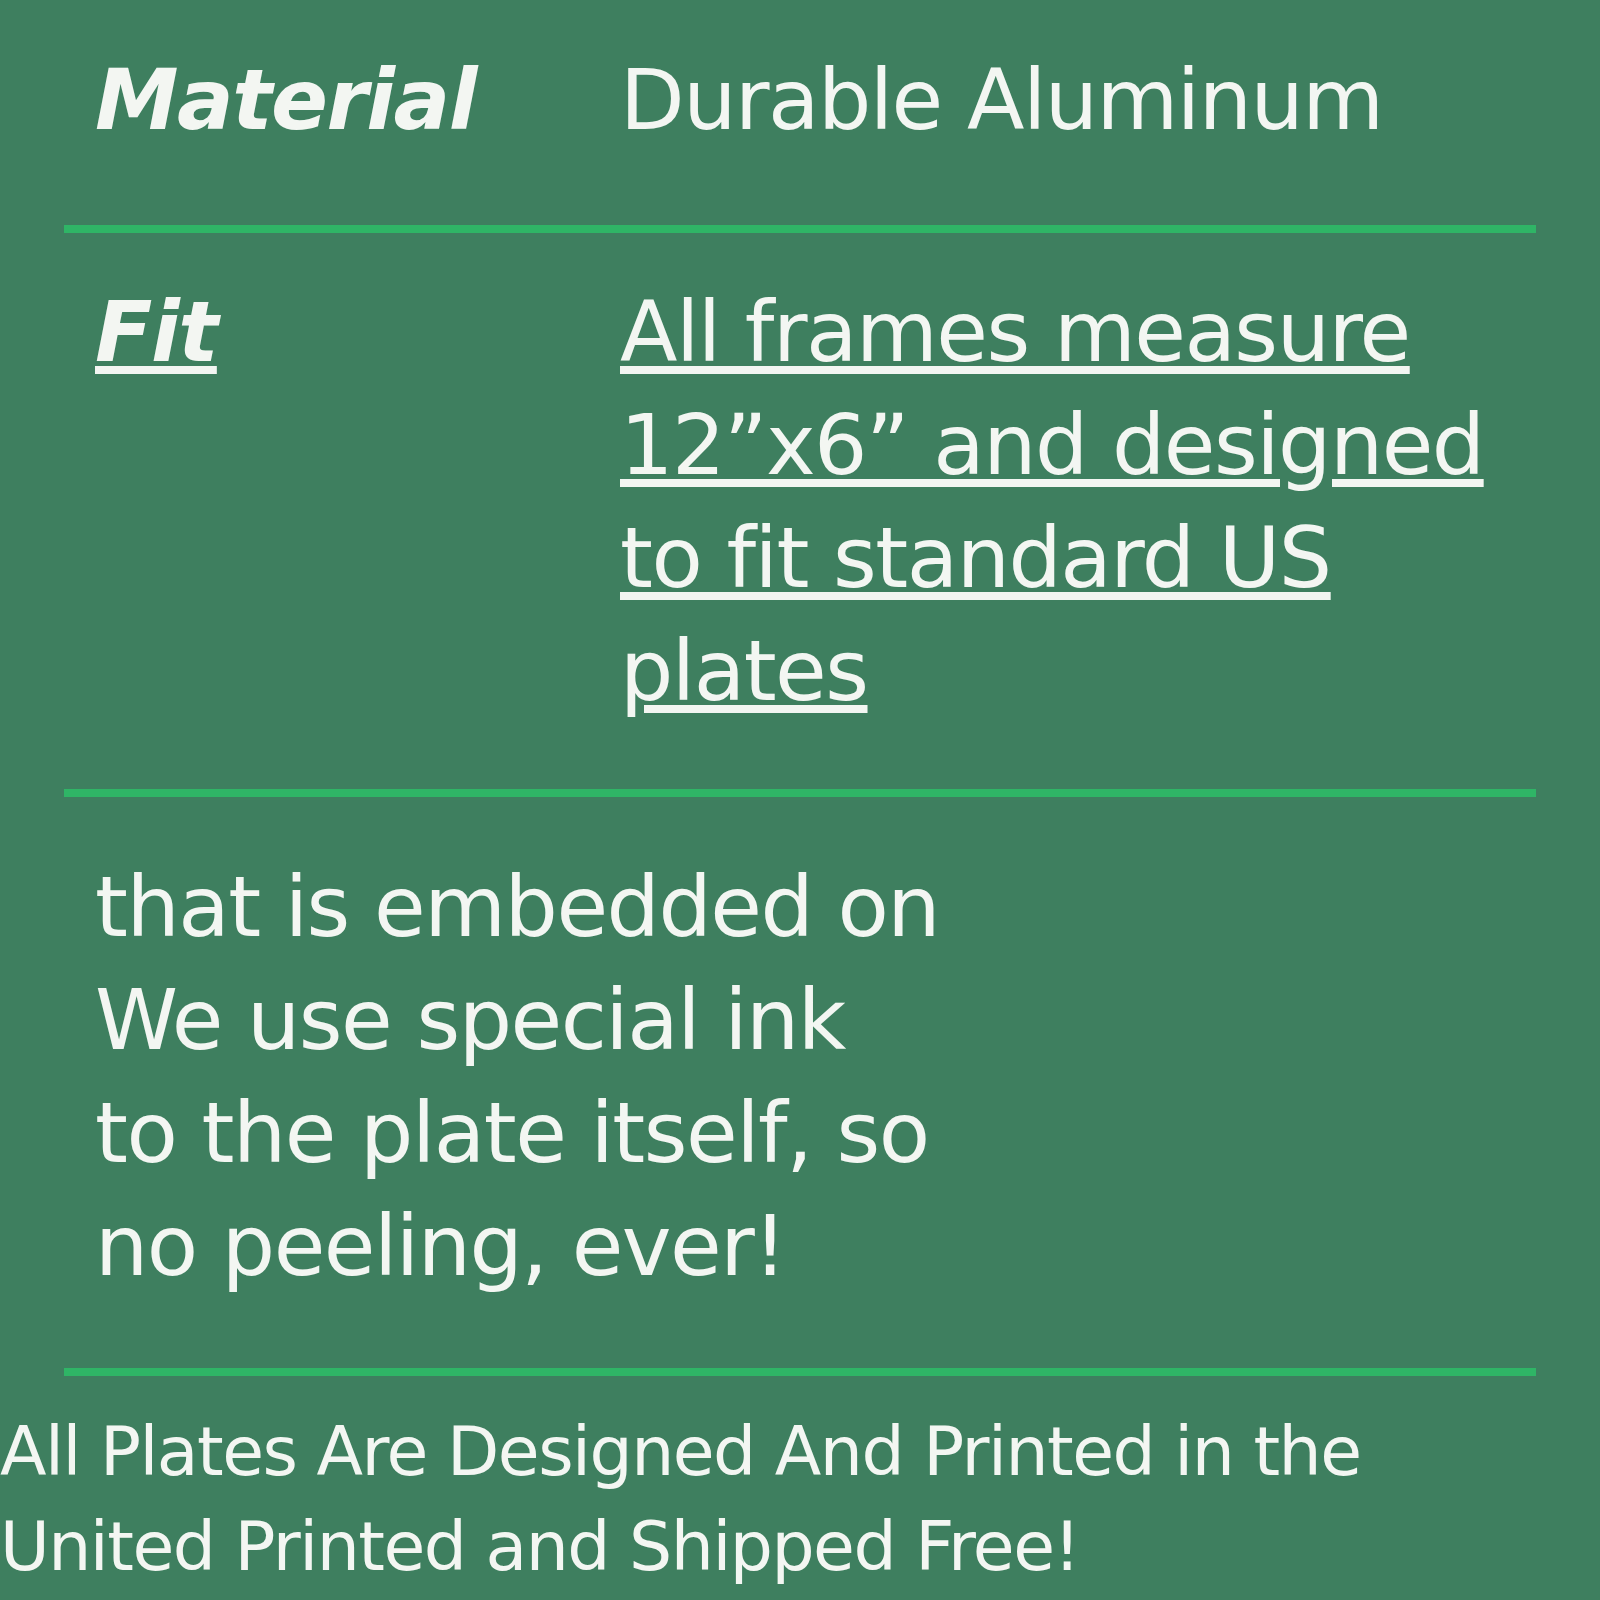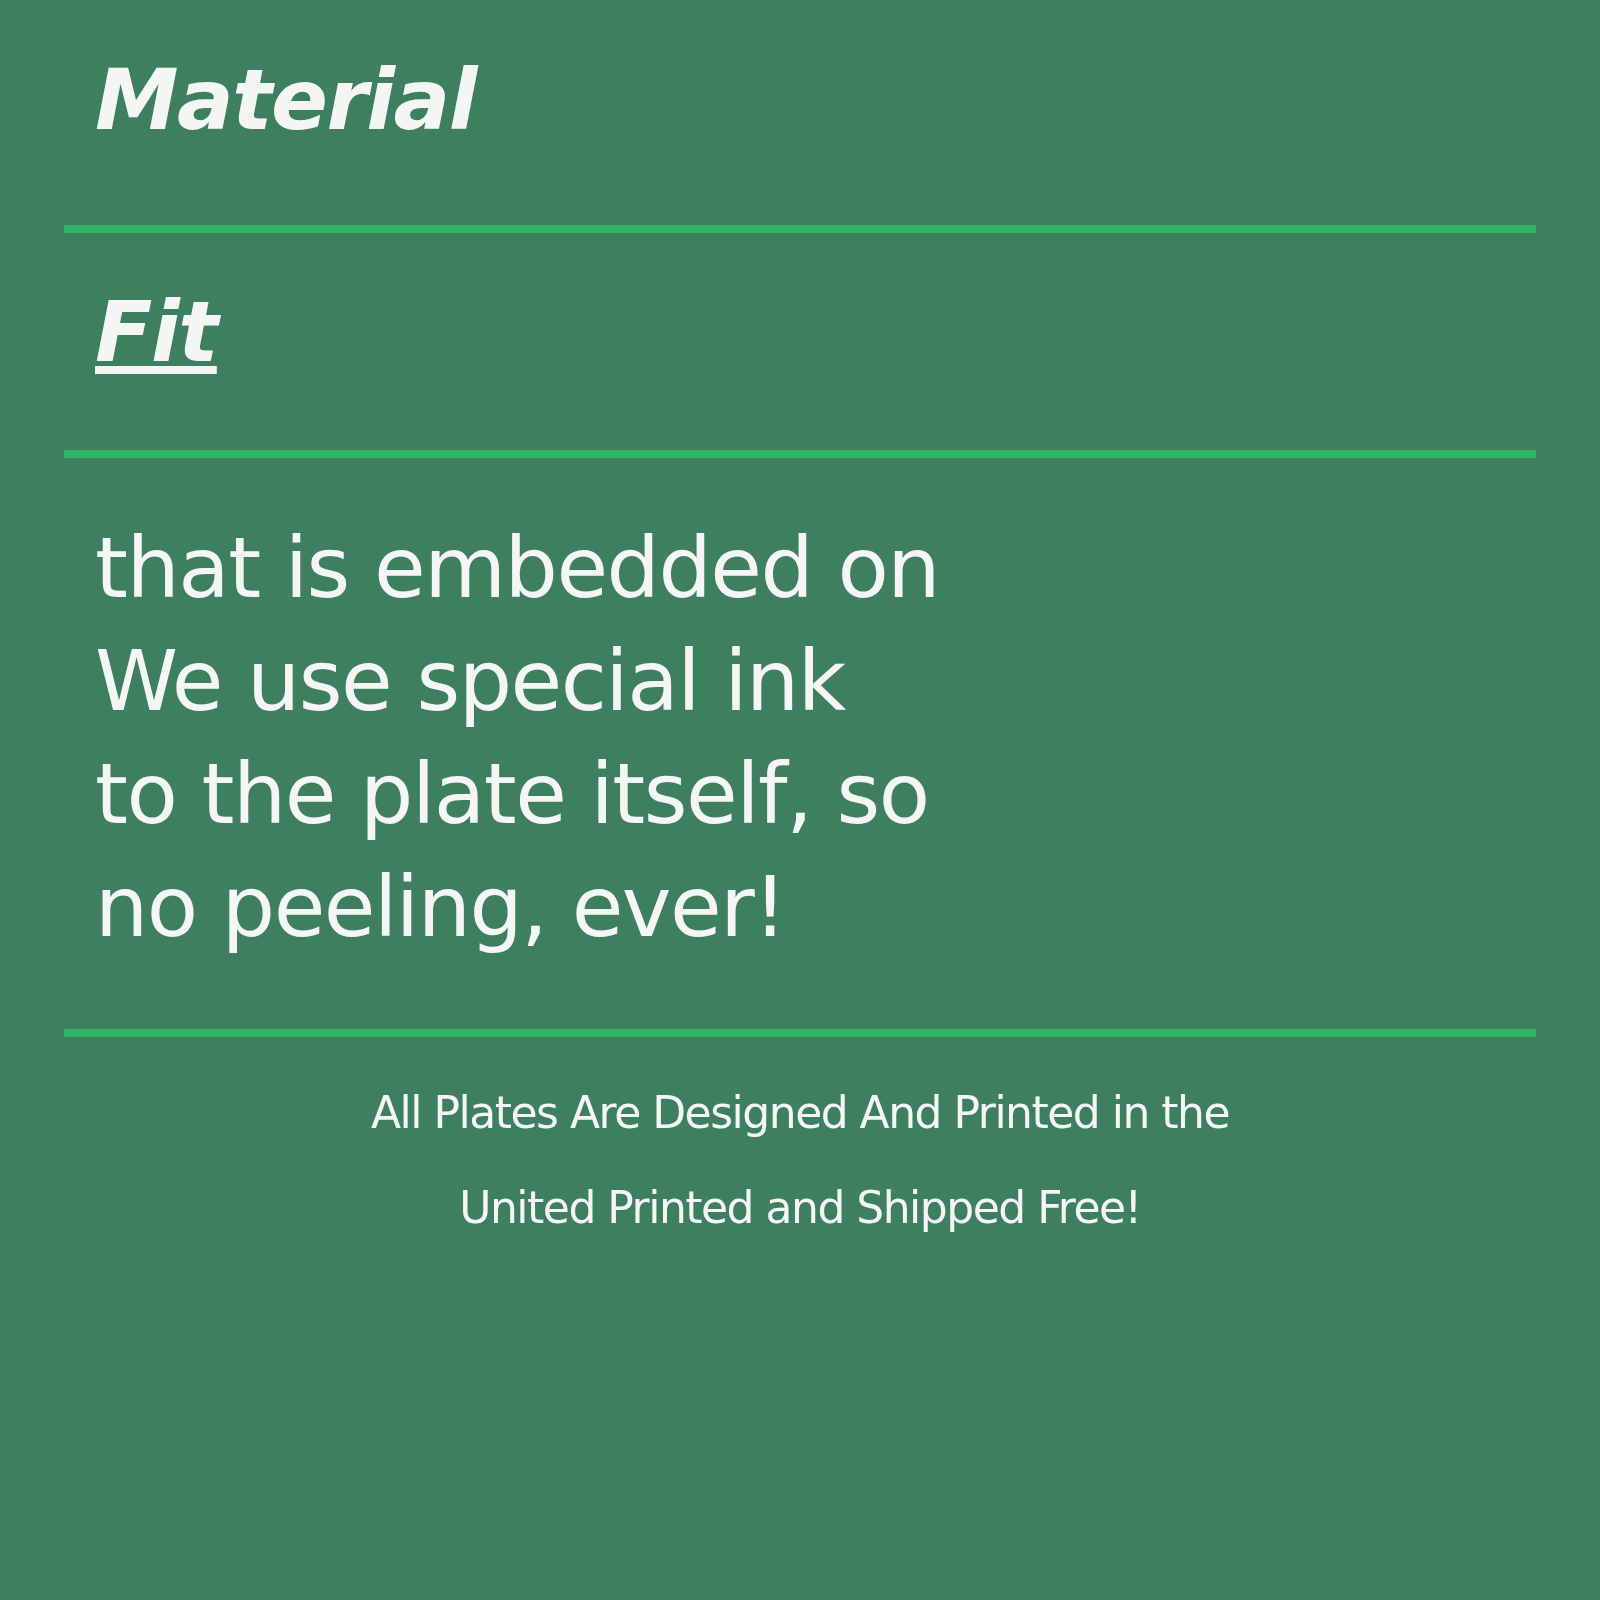--- a/index.html
+++ b/index.html
@@ -31,40 +31,49 @@
     font-style: italic;
   }
   .value-line { white-space: nowrap; }
   .divider {
     height: 8px;
     margin: 0 64px;
     background: var(--divider);
   }
   .footer {
     padding-top: 28px;
-    text-align: center;
-    font-size: 44px;
+    text-align: left;
+    font-size: 68px;
     line-height: 95px;
     letter-spacing: -1.5px;
   }
   .footer-line { white-space: nowrap; }
 </style>
 </head>
 <body>
 
 <div class="spec-table">
 
   <div class="row r1">
     <div class="label">Material</div>
+    <div class="value">
+      <div class="value-line">Durable Aluminum</div>
+    </div>
   </div>
 
   <div class="divider"></div>
 
   <div class="row r2">
     <div class="label">Fit</div>
+    <div class="value">
+      <div class="value-line">All frames measure</div>
+      <div class="value-line">12”x6” and designed</div>
+      <div class="value-line">to fit standard US</div>
+      <div class="value-line">plates</div>
+    </div>
   </div>
 
   <div class="divider"></div>
 
   <div class="row r3">
     <div class="value">
       <div class="value-line">that is embedded on</div>
       <div class="value-line">We use special ink</div>
       <div class="value-line">to the plate itself, so</div>
       <div class="value-line">no peeling, ever!</div>

